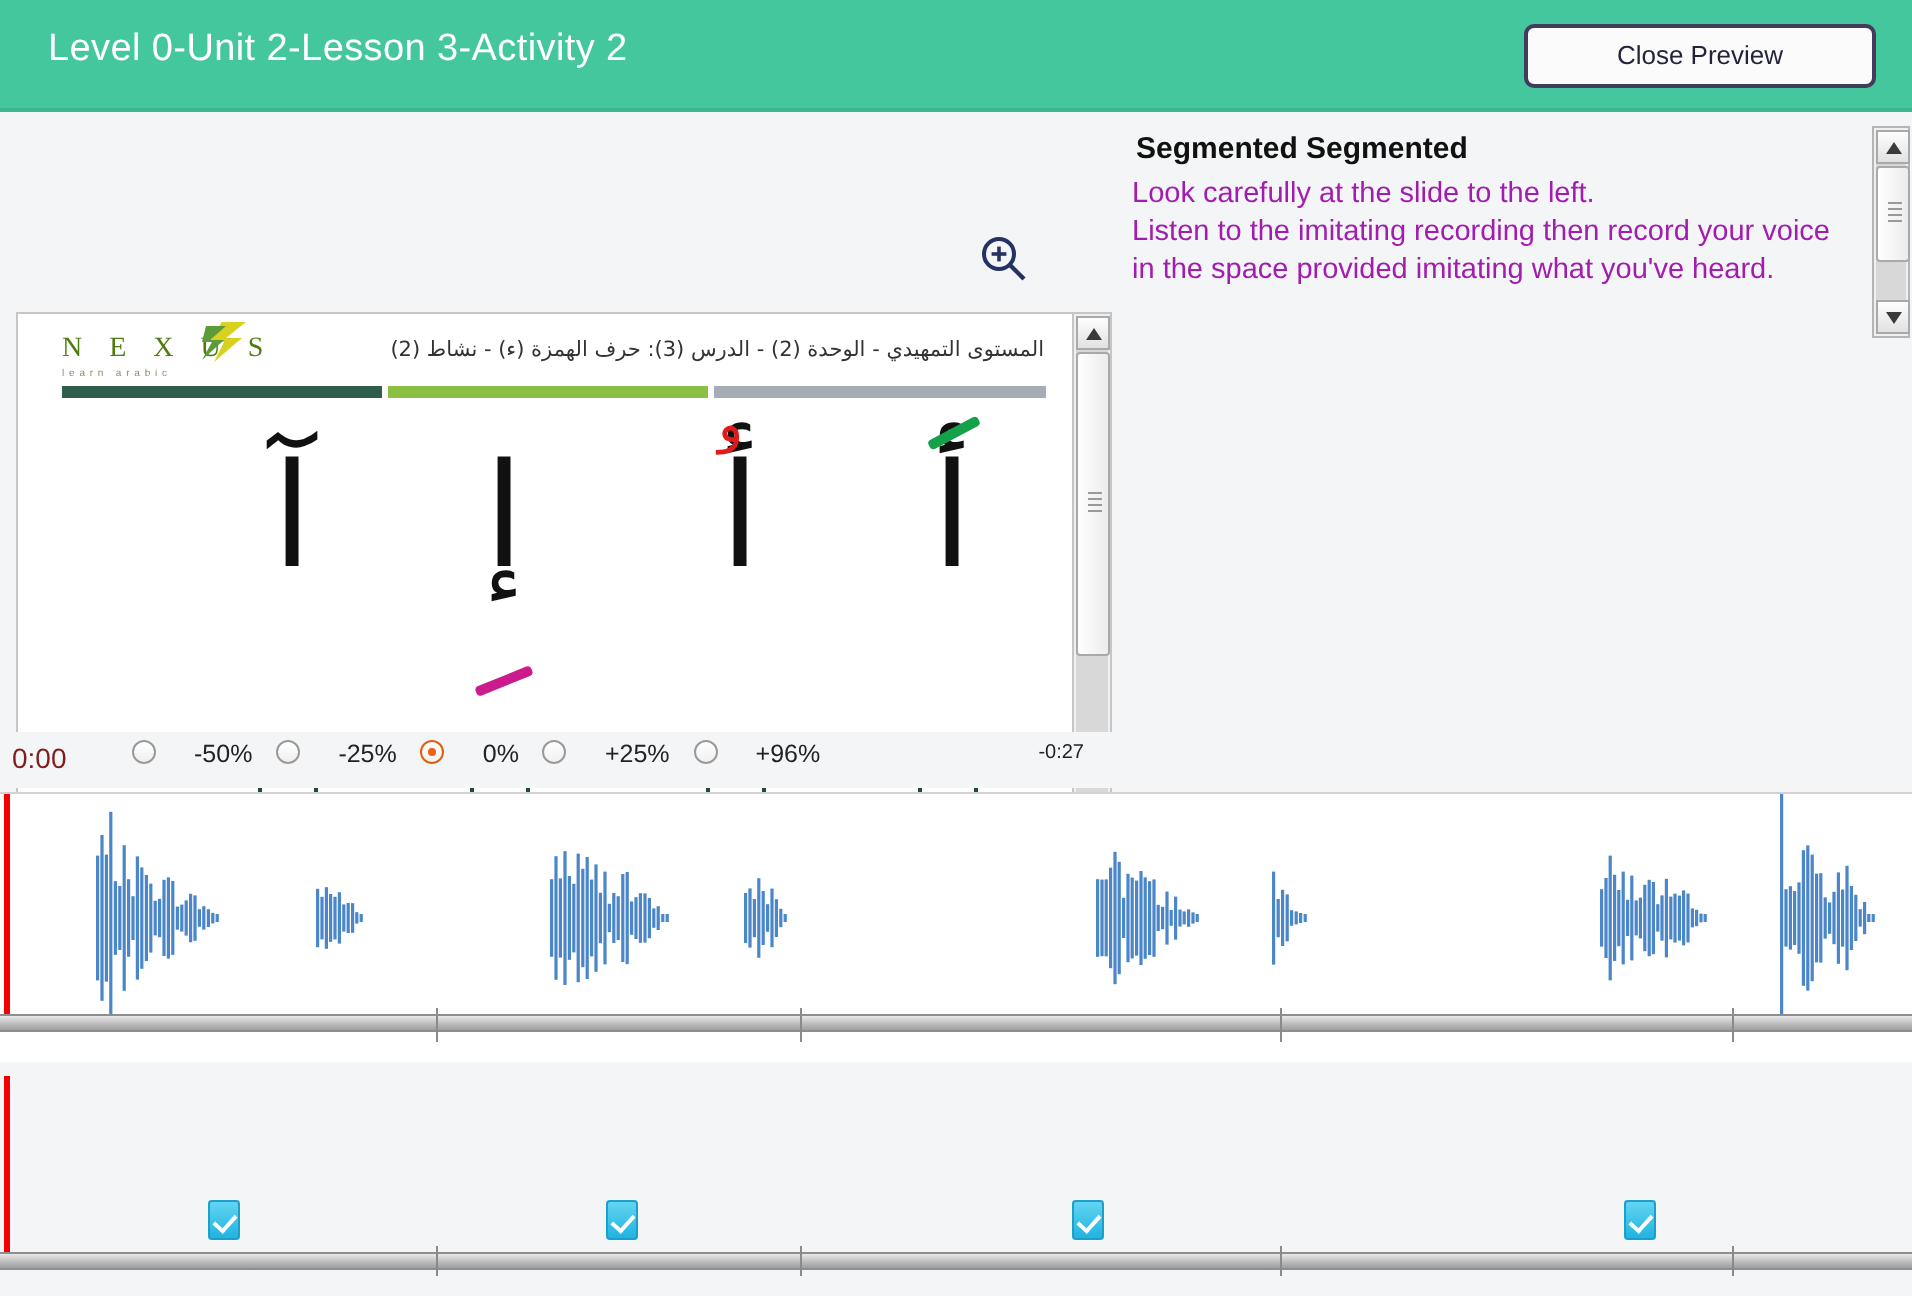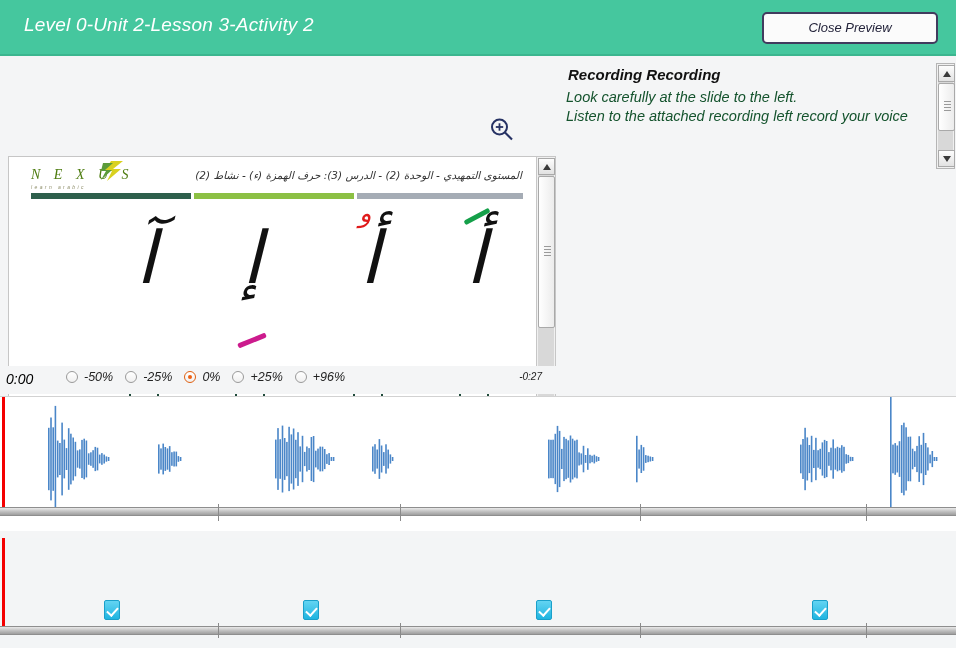--- a/index.html
+++ b/index.html
@@ -7,21 +7,20 @@
     margin: 0; padding: 0;
     width: 956px; height: 648px;
     overflow: hidden;
     font-family: "Liberation Sans", sans-serif;
     background: #ffffff;
   }
   #app {
     position: relative;
     width: 868px; height: 648px;
     background: #f4f5f6;
-    font-style: italic;
   }
 
   
   .header {
     position: absolute; left: 0; top: 0;
     width: 956px; height: 56px;
     background: #45c79e;
     border-bottom: 2px solid #3bb68f;
   }
   .header-title {
@@ -186,45 +185,45 @@
     width: 390px; height: 112px;
     background: #f4f5f6;
   }
   .instr-title {
     position: absolute; left: 6px; top: 6px;
     font-size: 15px; font-weight: bold; color: #111111;
   }
   .instr-body {
     position: absolute; left: 4px; top: 28px;
     width: 360px;
-    font-size: 14.5px; color: #14532d;
+    font-size: 14.5px; color: #a21caf;
     line-height: 19px;
   }
   .instr-body div { white-space: nowrap; }
 
   
   .speedbar {
     position: absolute; left: 0px; top: 310px;
     width: 556px; height: 28px;
     background: #f4f5f6;
   }
   .time-left {
     position: absolute; left: 6px; top: 5px;
-    font-size: 14px; color: #000000;
+    font-size: 14px; color: #7f1d1d;
   }
   .time-right {
     position: absolute; right: 14px; top: 5px;
     font-size: 10px; color: #222222;
   }
   .radio-group {
     position: absolute; left: 66px; top: 4px;
     display: flex; align-items: center; gap: 12px;
   }
   .radio-item {
-    display: flex; align-items: center; gap: 6px;
+    display: flex; align-items: flex-start; gap: 19px;
     cursor: pointer;
   }
   .radio-dot {
     width: 12px; height: 12px;
     border-radius: 50%;
     border: 1px solid #9a9a9a;
     background: linear-gradient(#ffffff, #f0f0f0);
     position: relative;
   }
   .radio-item.selected .radio-dot {
@@ -310,24 +309,25 @@
     <div class="zoom-icon-wrap">
       <svg width="28" height="28" viewBox="0 0 28 28">
         <circle cx="11.5" cy="11" r="7.5" fill="none" stroke="#263264" stroke-width="2"></circle>
         <line x1="17" y1="16.5" x2="24" y2="23.5" stroke="#263264" stroke-width="2.2"></line>
         <line x1="7.8" y1="11" x2="15.2" y2="11" stroke="#263264" stroke-width="1.8"></line>
         <line x1="11.5" y1="7.3" x2="11.5" y2="14.7" stroke="#263264" stroke-width="1.8"></line>
       </svg>
     </div>
 
     <div class="instr-panel">
-      <div class="instr-title">Recording Recording</div>
+      <div class="instr-title">Segmented Segmented</div>
       <div class="instr-body">
         <div> Look carefully at the slide to the left.</div>
-        <div>Listen to the attached recording left record your voice</div>
+        <div>Listen to the imitating recording then record your voice</div>
+        <div>in the space provided imitating what you've heard.</div>
       </div>
 
       <div class="vscroll" style="left:374px; top:3px; height:106px; border:1px solid #b5b5b5;">
         <div class="track-bg" style="top:18px; bottom:18px;"></div>
         <div class="arrow up">
             <i></i>
           </div>
         <div class="thumb" style="top:19px; height:48px;">
           <div class="grip"></div>
         </div>

